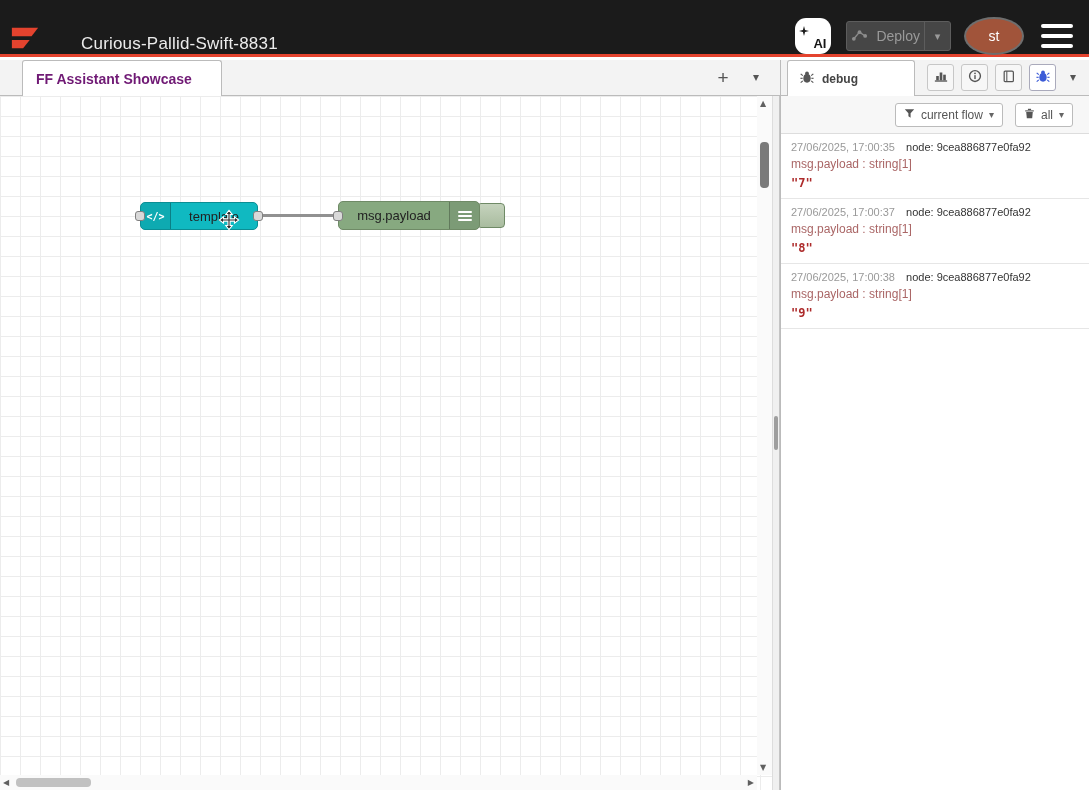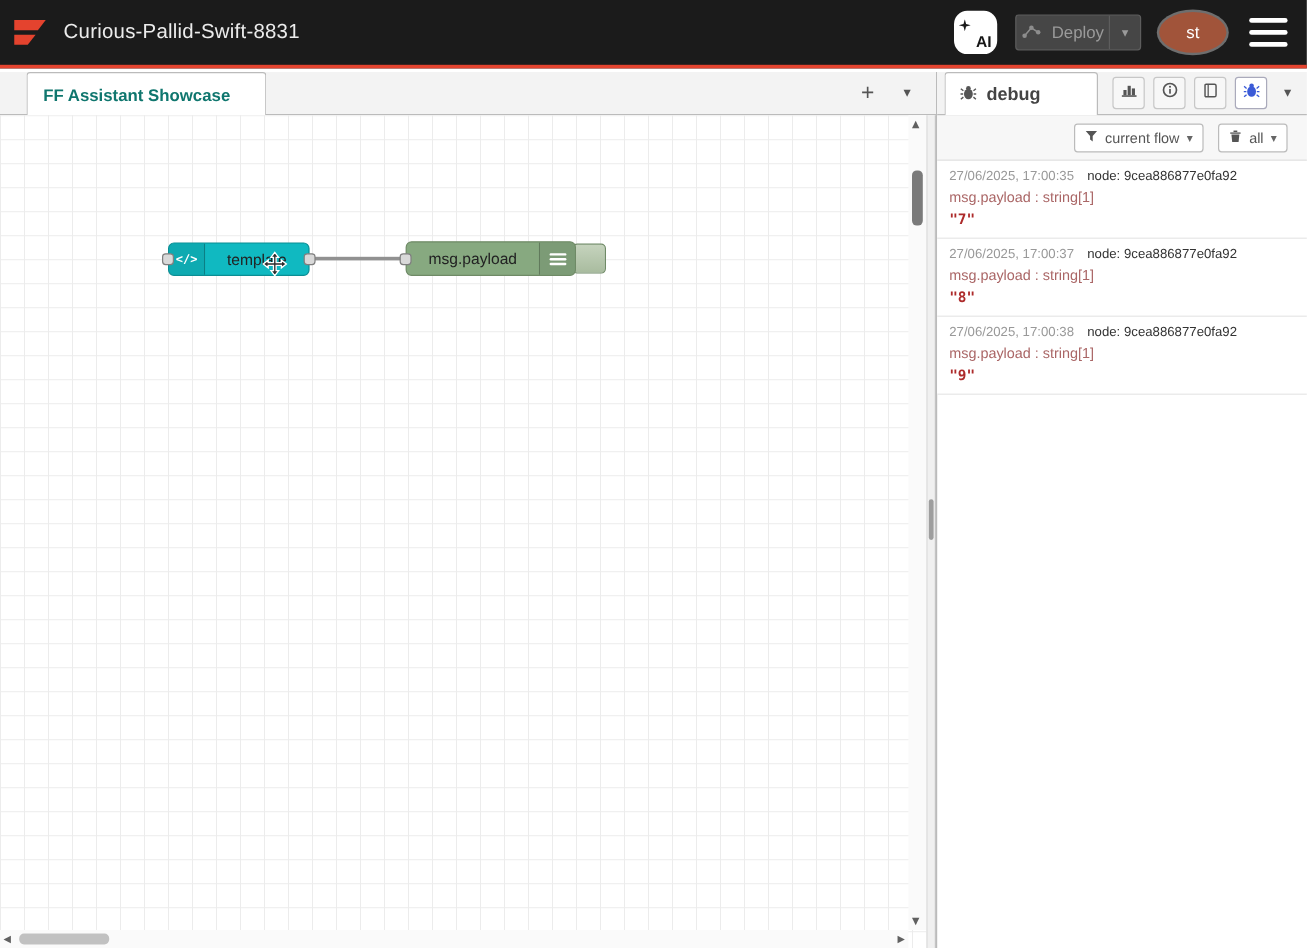--- a/index.html
+++ b/index.html
@@ -8,21 +8,21 @@
     position: relative;
     font-family: "Liberation Sans", sans-serif;
     background: #fff;
     overflow: hidden;
     color: #333;
   }
   
   .header {
     position: absolute; top:0; left:0; width:1089px; height:57px;
     background:#1b1b1b; border-bottom:3px solid #e4432e;
-    display:flex; align-items:center;
+    display:flex; align-items:flex-end;gap:28px;
   }
   .logo { width:32px; height:32px; margin-left:9px; display:flex; align-items:center; justify-content:center; cursor:pointer; }
   .header-title { color:#ececec; font-size:17px; font-weight:500; margin-left:12px; letter-spacing:.2px; }
   .header-right { margin-left:auto; display:flex; align-items:center; gap:15px; margin-right:16px; }
   .ai-button {
     width:36px; height:36px; background:#fff; border-radius:11px; position:relative; cursor:pointer;
   }
   .ai-button .sparkle { position:absolute; top:4px; left:4px; }
   .ai-button .ai-text { position:absolute; right:5px; bottom:3px; font-size:13px; font-weight:bold; color:#161616; }
   .deploy-button {
@@ -41,21 +41,21 @@
 
   
   .flow-tabbar {
     position:absolute; top:60px; left:0; width:780px; height:36px;
     background:#f3f3f3; border-bottom:1px solid #bbb;
   }
   .flow-tab {
     position:absolute; left:22px; top:0; width:200px; height:36px;
     background:#fff; border:1px solid #bbb; border-bottom:none; border-radius:3px 3px 0 0;
     display:flex; align-items:center; padding-left:13px;
-    font-size:14px; font-weight:bold; color:#0f766e; cursor:pointer;
+    font-size:14px; font-weight:bold; color:#701a75; cursor:pointer;
   }
   .flow-add { position:absolute; left:711px; top:7px; width:24px; height:22px; text-align:center; font-size:19px; line-height:21px; color:#555; cursor:pointer; }
   .flow-caret { position:absolute; left:746px; top:10px; width:20px; text-align:center; font-size:12px; color:#555; cursor:pointer; }
 
   
   .canvas {
     position:absolute; top:96px; left:0; width:772px; height:694px;
     background:#fff;
     background-image:
       linear-gradient(to right, #ececec 1px, transparent 1px),
@@ -102,21 +102,21 @@
   .divider { position:absolute; left:772px; top:96px; width:8px; height:694px; background:#f0f0f0; border-left:1px solid #ddd; border-right:1px solid #c4c4c4; }
   .divider-handle { position:absolute; left:1px; top:320px; width:4px; height:34px; background:#9e9e9e; border-radius:2px; cursor:col-resize; }
 
   
   .sidebar { position:absolute; left:780px; top:60px; width:309px; height:730px; background:#fff; border-left:1px solid #bbb; }
   .sidebar-tabbar { position:relative; height:36px; background:#f3f3f3; border-bottom:1px solid #bbb; }
   .debug-tab {
     position:absolute; left:6px; top:0; height:36px; width:128px;
     background:#fff; border:1px solid #bbb; border-bottom:none; border-radius:3px 3px 0 0;
     display:flex; align-items:center; gap:8px; padding-left:12px;
-    font-size:15px; font-weight:bold; color:#444; cursor:pointer;
+    font-size:12px; font-weight:bold; color:#444; cursor:pointer;
   }
   .sb-btn {
     position:absolute; top:4px; width:27px; height:27px;
     background:#f7f7f7; border:1px solid #c7c7c7; border-radius:3px;
     display:flex; align-items:center; justify-content:center; color:#555; cursor:pointer;
   }
   .sb-btn.active { background:#fff; color:#3b5bd7; border-color:#aab; }
   .sb-caret { position:absolute; left:282px; top:10px; width:20px; text-align:center; font-size:12px; color:#555; cursor:pointer; }
 
   .filter-row {

